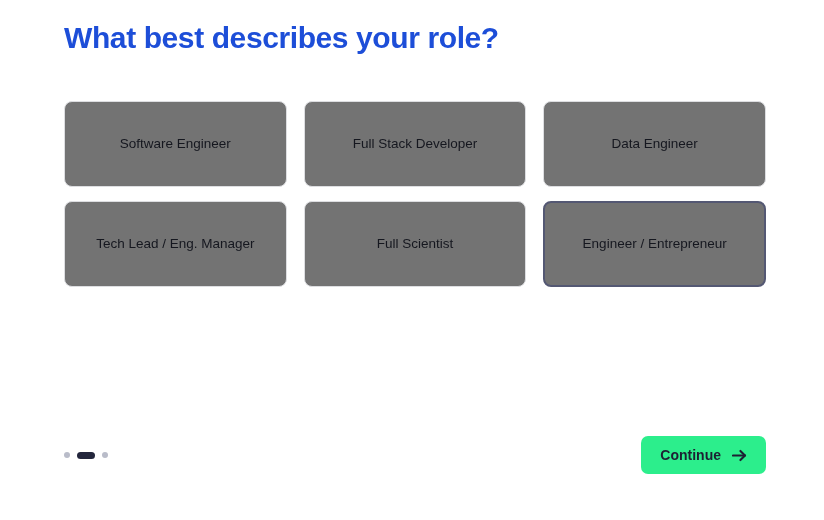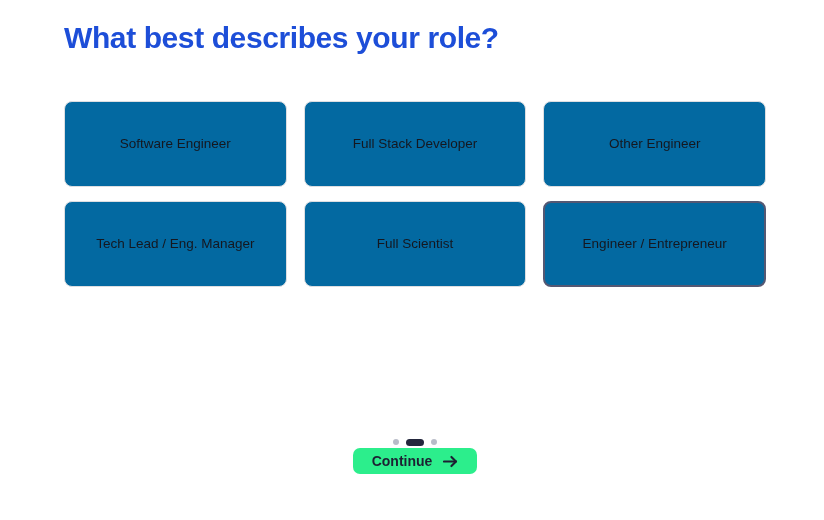--- a/index.html
+++ b/index.html
@@ -41,21 +41,21 @@
     display: grid;
     grid-template-columns: repeat(3, 1fr);
     column-gap: 17px;
     row-gap: 14px;
   }
 
   .option-card {
     height: 86px;
     border: 1px solid #dddee1;
     border-radius: 8px;
-    background: #0369a1;
+    background: #737373;
     display: flex;
     align-items: center;
     justify-content: center;
     cursor: pointer;
     text-align: center;
     padding: 4px 10px;
   }
 
   .option-card.is-selected {
     border: 2px solid #545873;
@@ -71,21 +71,20 @@
   
   .footer {
     position: absolute;
     left: 64px;
     top: 436px;
     width: 702px;
     height: 38px;
     display: flex;
     align-items: center;
     justify-content: space-between;
-    flex-direction: column;
   }
 
   .pagination-dots {
     display: flex;
     align-items: center;
     gap: 7px;
     height: 18px;
   }
 
   .dot {
@@ -140,21 +139,21 @@
   <h1 class="page-title">What best describes your role?</h1>
 
   <div class="options-grid">
       <div class="option-card">
         <span class="option-label">Software Engineer</span>
       </div>
       <div class="option-card">
         <span class="option-label">Full Stack Developer</span>
       </div>
       <div class="option-card">
-        <span class="option-label">Other Engineer</span>
+        <span class="option-label">Data Engineer</span>
       </div>
       <div class="option-card">
         <span class="option-label">Tech Lead / Eng. Manager</span>
       </div>
       <div class="option-card">
         <span class="option-label">Full Scientist</span>
       </div>
       <div class="option-card is-selected">
         <span class="option-label">Engineer / Entrepreneur</span>
       </div>

